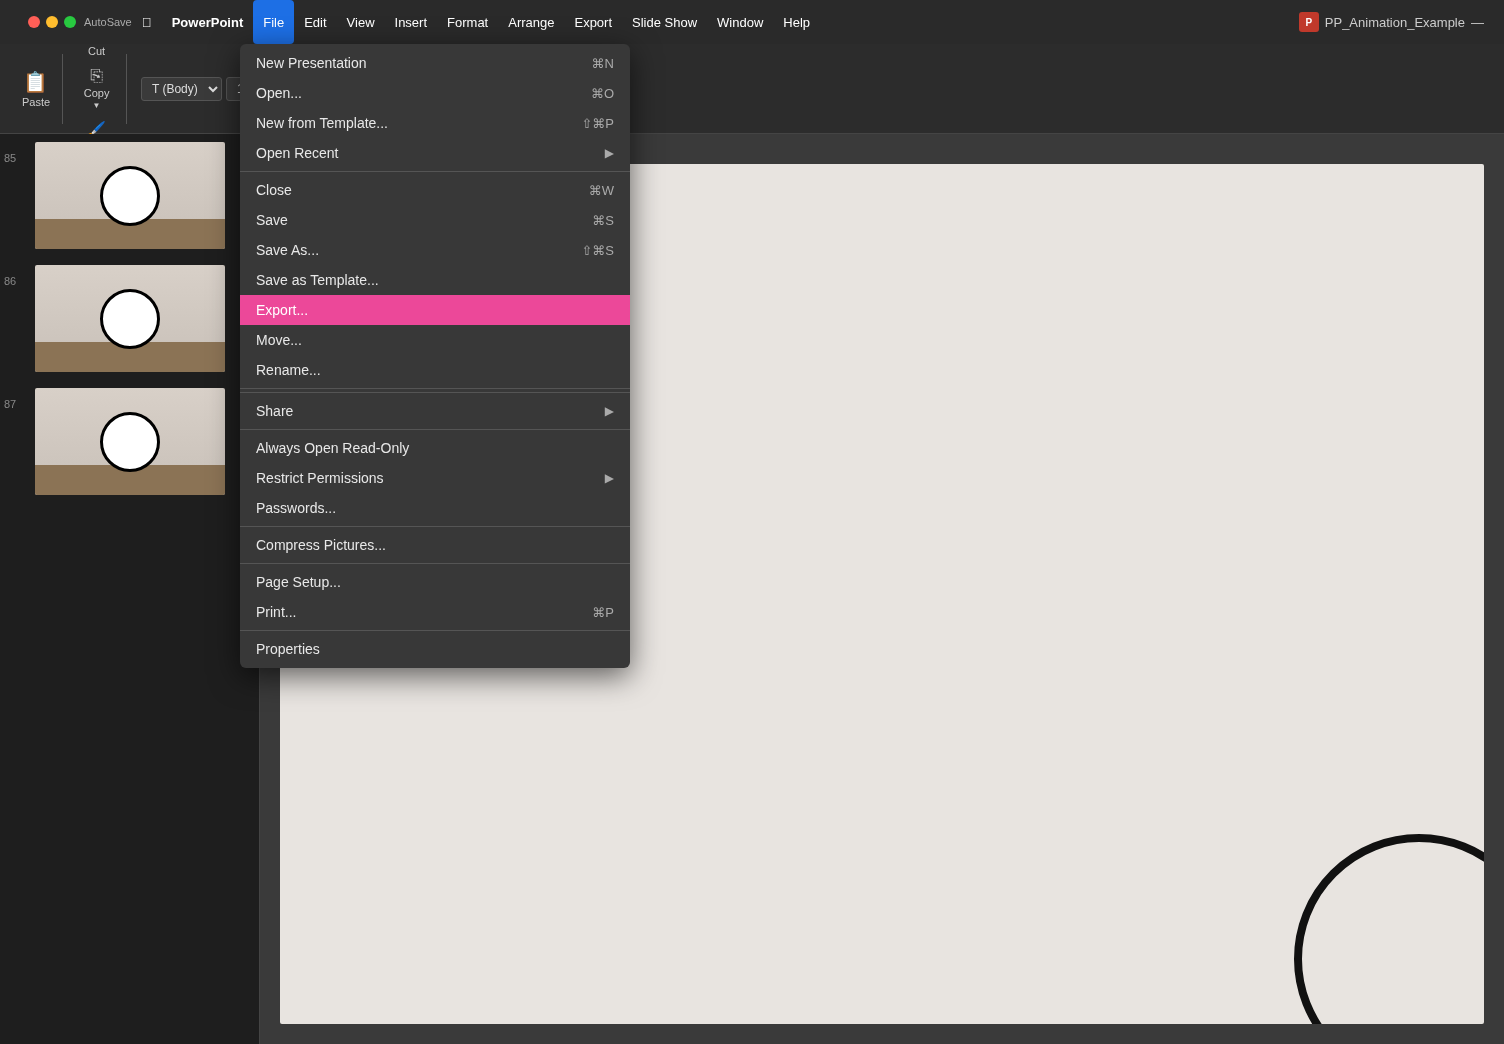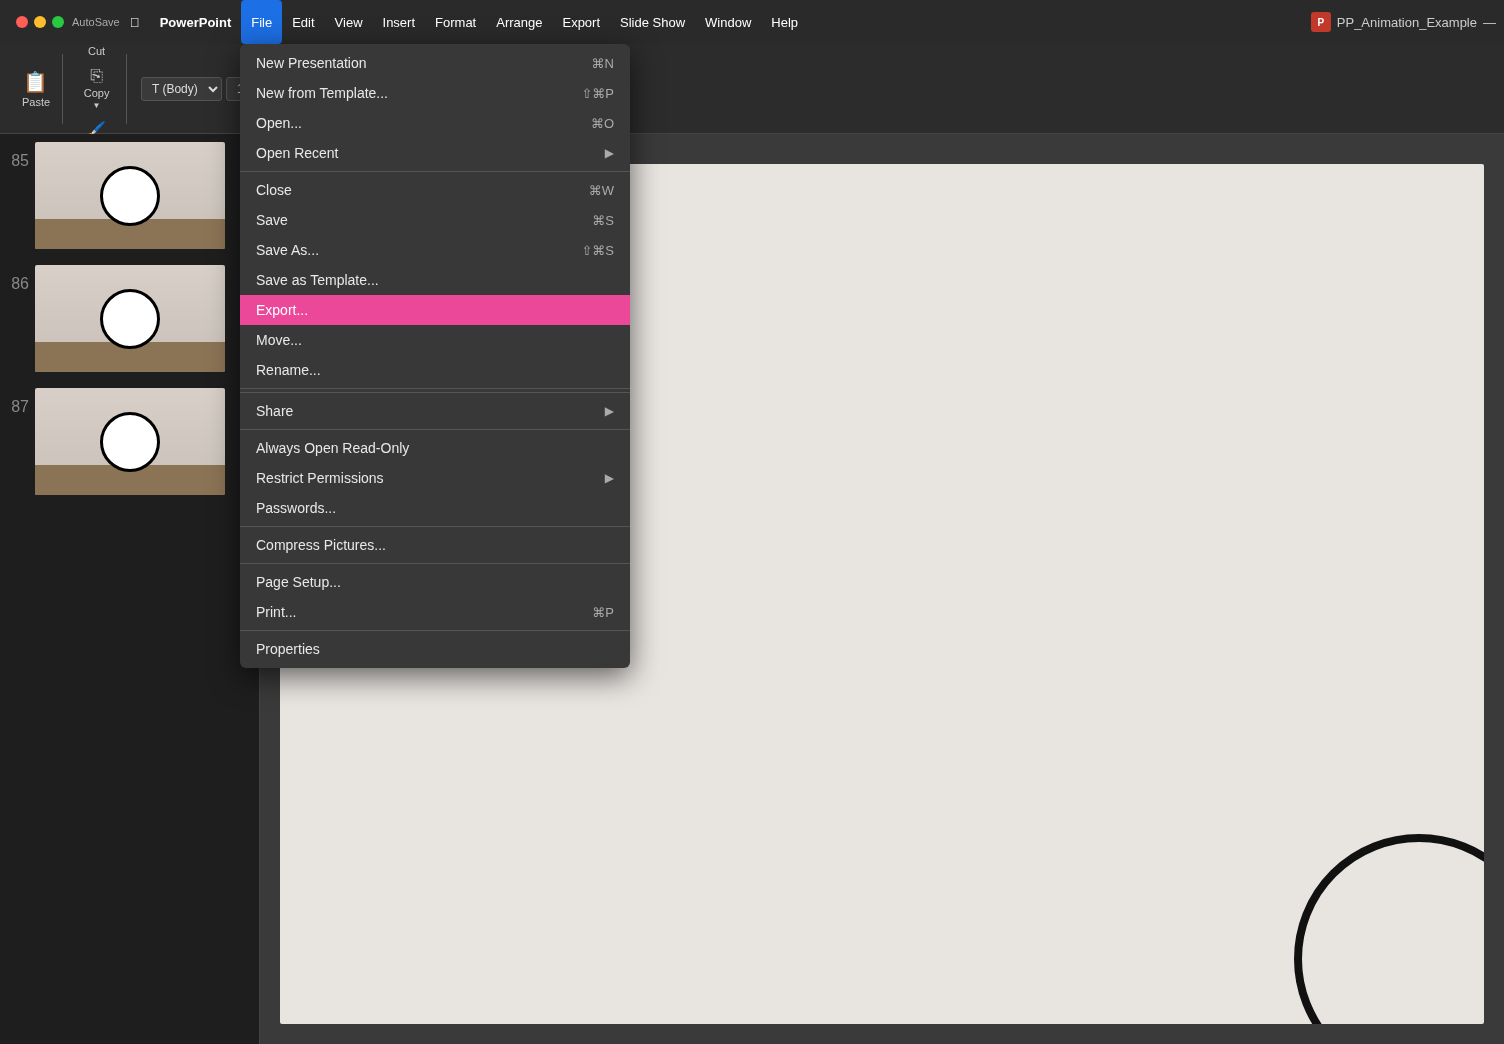--- a/index.html
+++ b/index.html
@@ -11,21 +11,21 @@
       background: #3a3a3a;
     }
 
     
     .menubar {
       width: 100%;
       height: 44px;
       background: #2a2a2a;
       display: flex;
       align-items: center;
-      padding: 0 8px;
+      padding: 0 20px;
       position: relative;
       z-index: 100;
     }
     .menubar-apple {
       width: 30px;
       height: 44px;
       display: flex;
       align-items: center;
       justify-content: center;
       color: #fff;
@@ -143,23 +143,22 @@
     }
     .slide-item {
       display: flex;
       align-items: flex-start;
       padding: 8px 4px;
       gap: 6px;
       cursor: pointer;
     }
     .slide-number {
       color: #888;
-      font-size: 16px;
+      font-size: 11px;
       min-width: 25px;
-      text-align: right;
       padding-top: 10px;
     }
     .slide-thumb {
       width: 190px;
       height: 107px;
       background: #e0e0e0;
       border-radius: 2px;
       position: relative;
       overflow: hidden;
     }
@@ -416,28 +415,28 @@
 </div>
 
 <div class="dropdown-overlay">
   <div class="file-menu">
 
     <div class="menu-item">
       <span>New Presentation</span>
       <span class="menu-shortcut">⌘N</span>
     </div>
     <div class="menu-item">
+      <span>Open...</span>
+      <span class="menu-shortcut">⌘O</span>
+    </div>
+    <div class="menu-item">
       <span>New from Template...</span>
       <span class="menu-shortcut">⇧⌘P</span>
     </div>
     <div class="menu-item">
-      <span>Open...</span>
-      <span class="menu-shortcut">⌘O</span>
-    </div>
-    <div class="menu-item">
       <span>Open Recent</span>
       <span class="menu-arrow">▶</span>
     </div>
 
     <div class="menu-separator"></div>
 
     <div class="menu-item">
       <span>Close</span>
       <span class="menu-shortcut">⌘W</span>
     </div>

